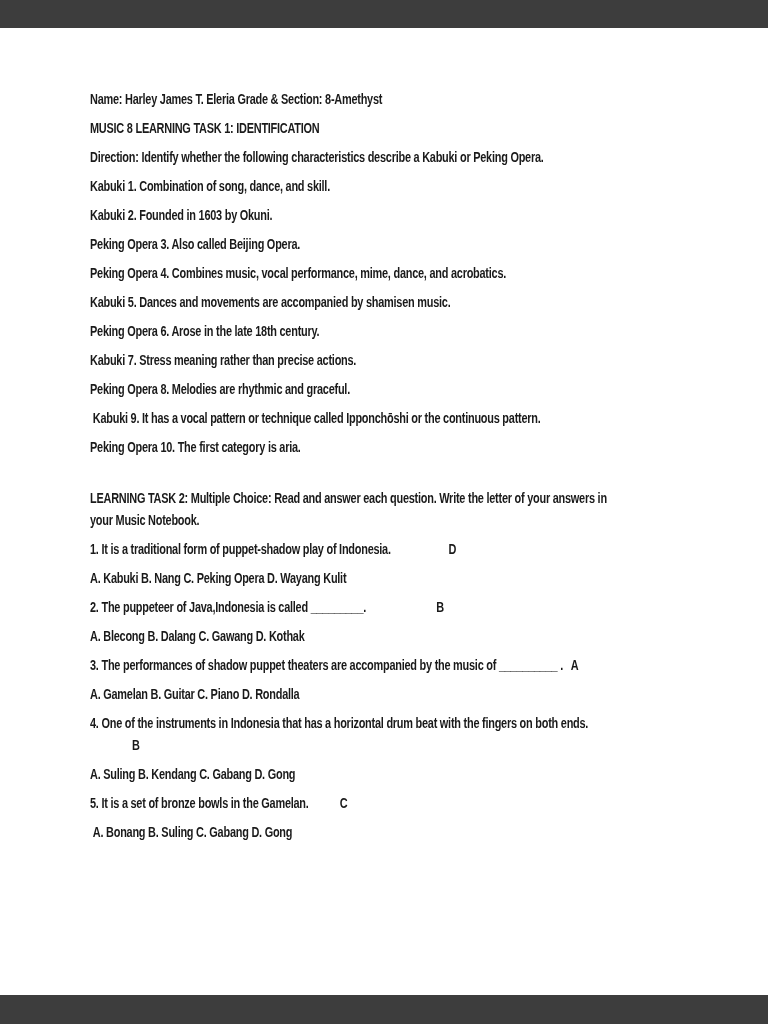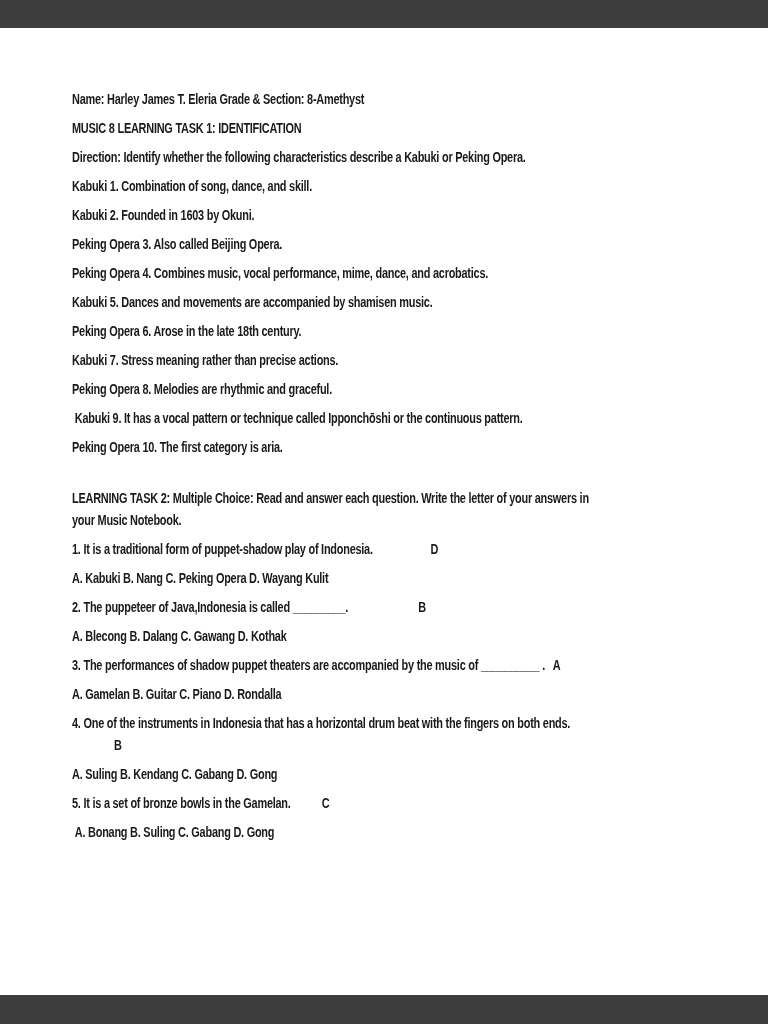--- a/index.html
+++ b/index.html
@@ -15,21 +15,21 @@
     background: #3d3d3d;
   }
   .viewer-bar.top { top: 0; height: 28px; }
   .viewer-bar.bottom { bottom: 0; height: 29px; }
 
   .paper {
     position: absolute;
     top: 28px; left: 0;
     width: 768px; height: 743px;
     background: #ffffff;
-    padding: 60px 0 0 72px;
+    padding: 60px 0 0 90px;
     box-sizing: border-box;
   }
   .doc {
     width: 740px;
     transform: scaleX(0.78);
     transform-origin: 0 0;
     color: #1a1a1a;
     font-weight: 700;
     font-size: 14px;
     letter-spacing: -0.3px;

